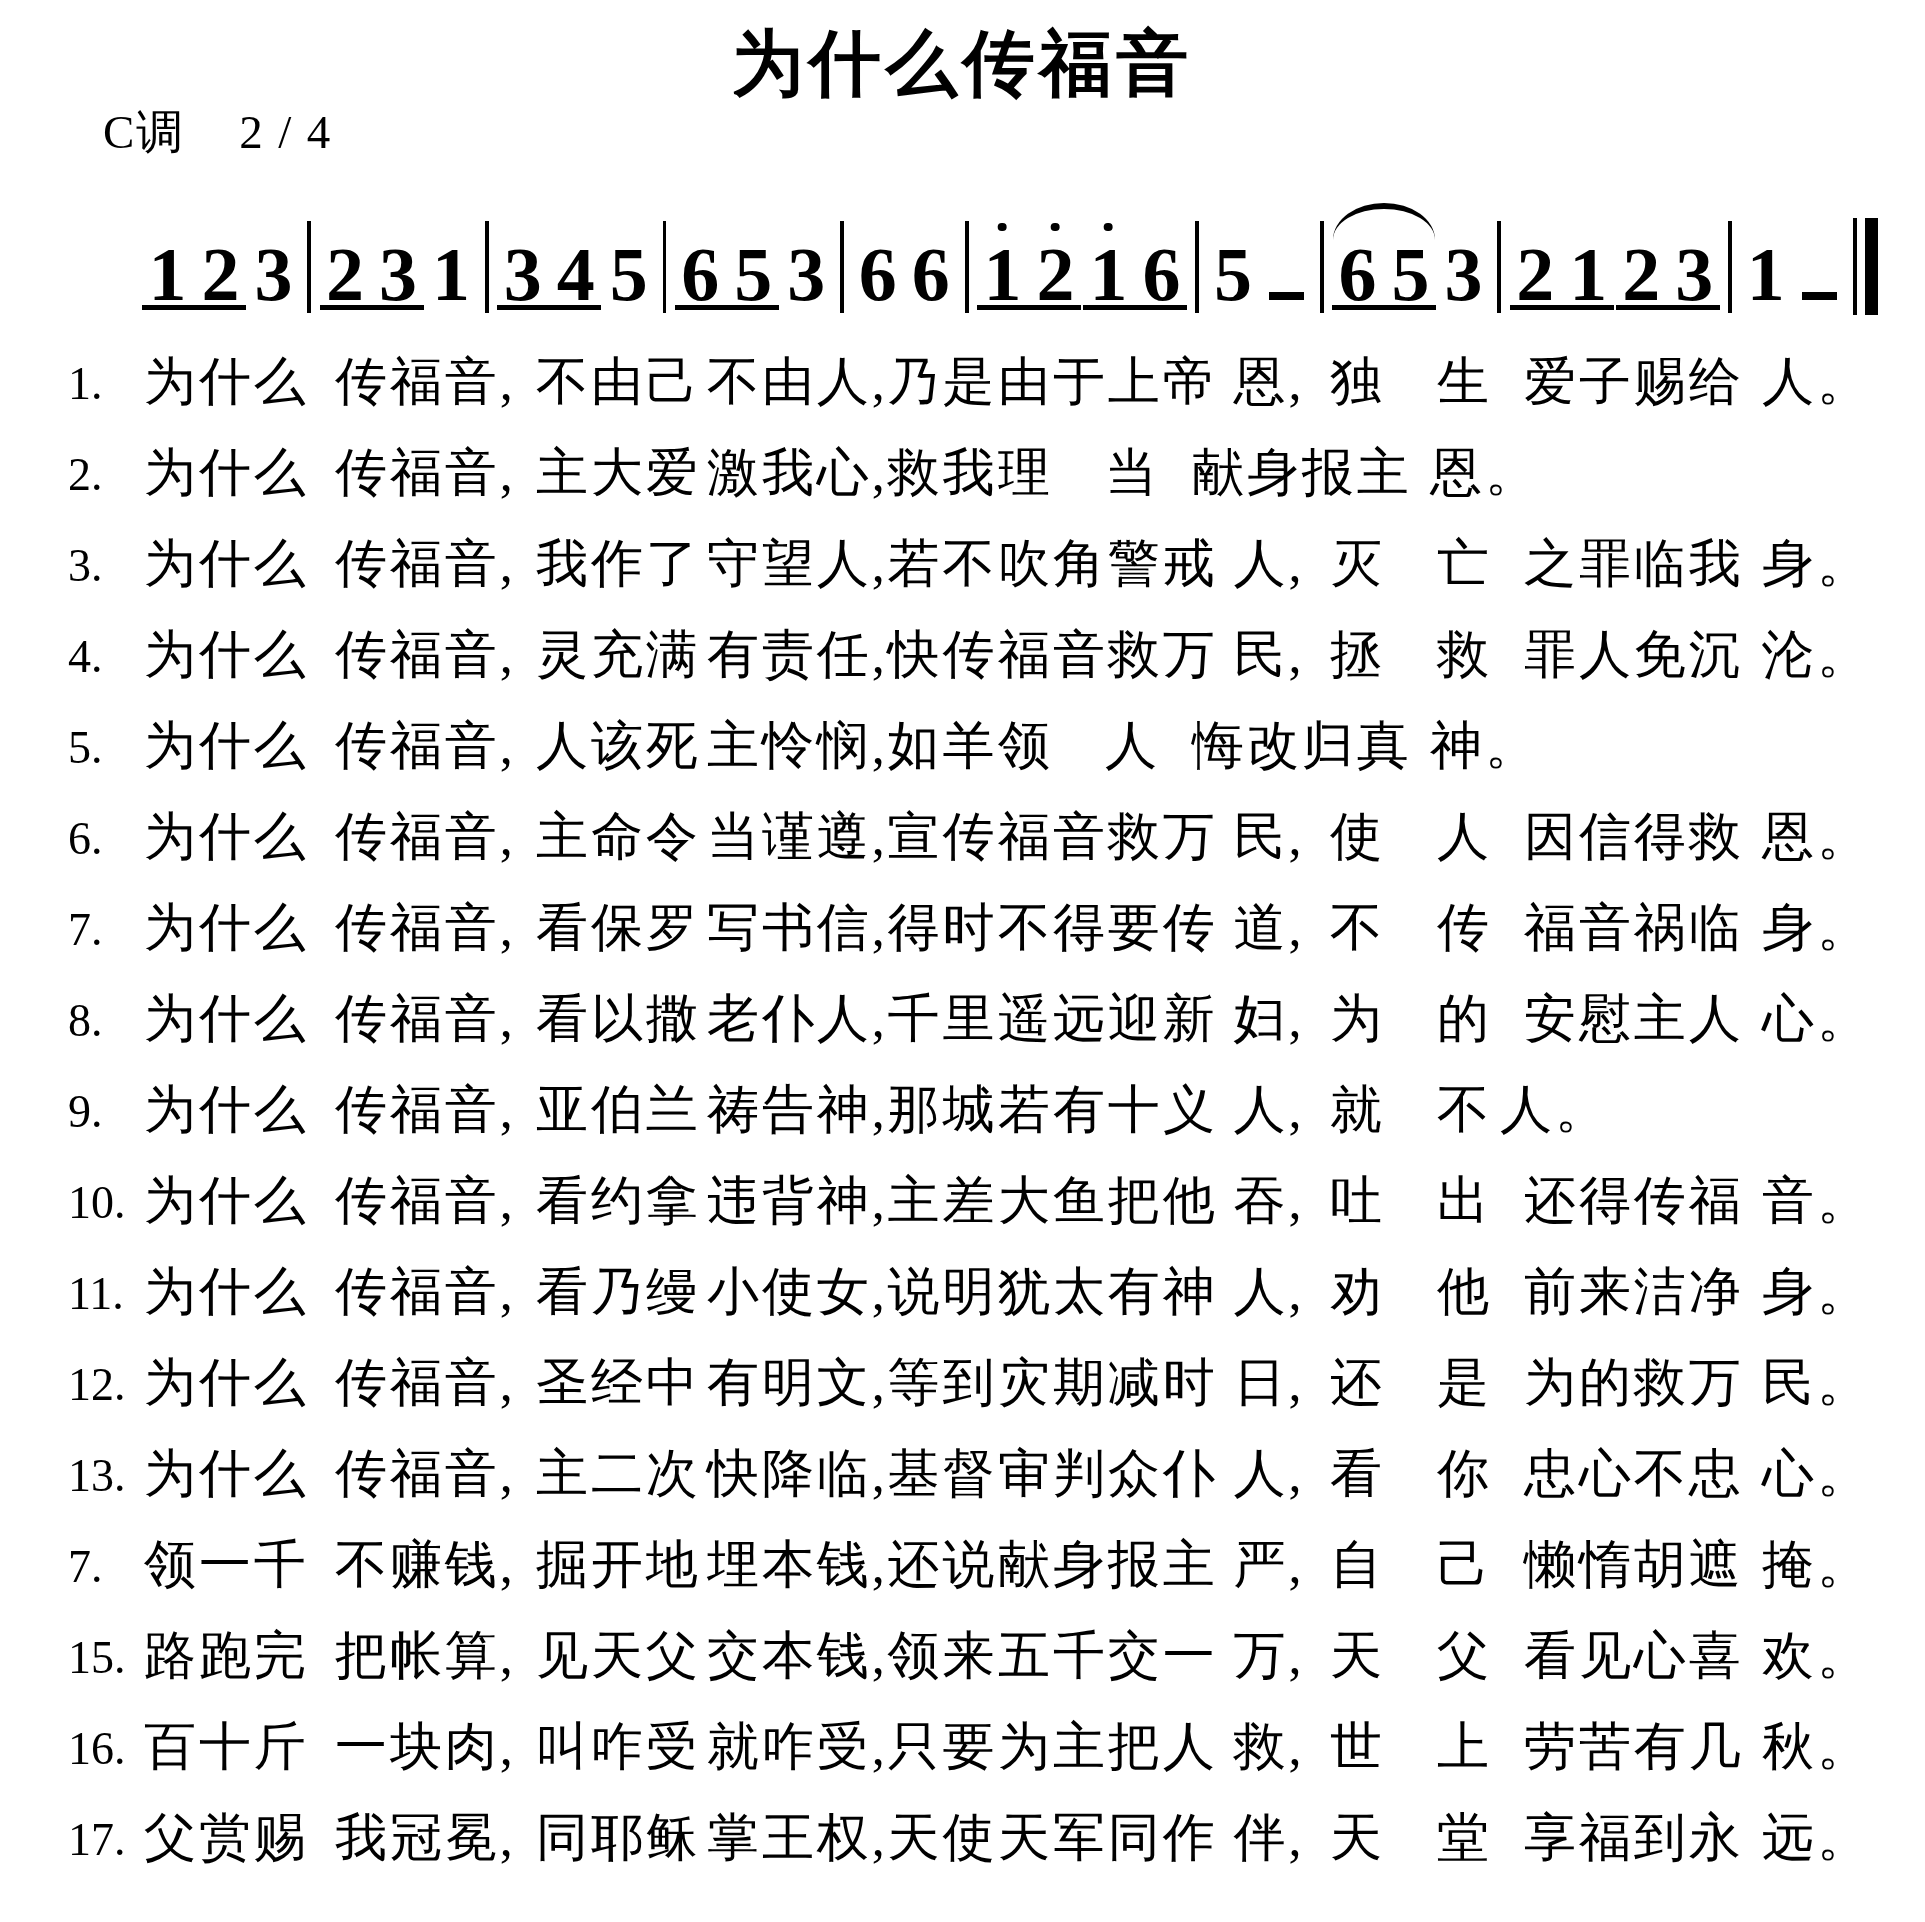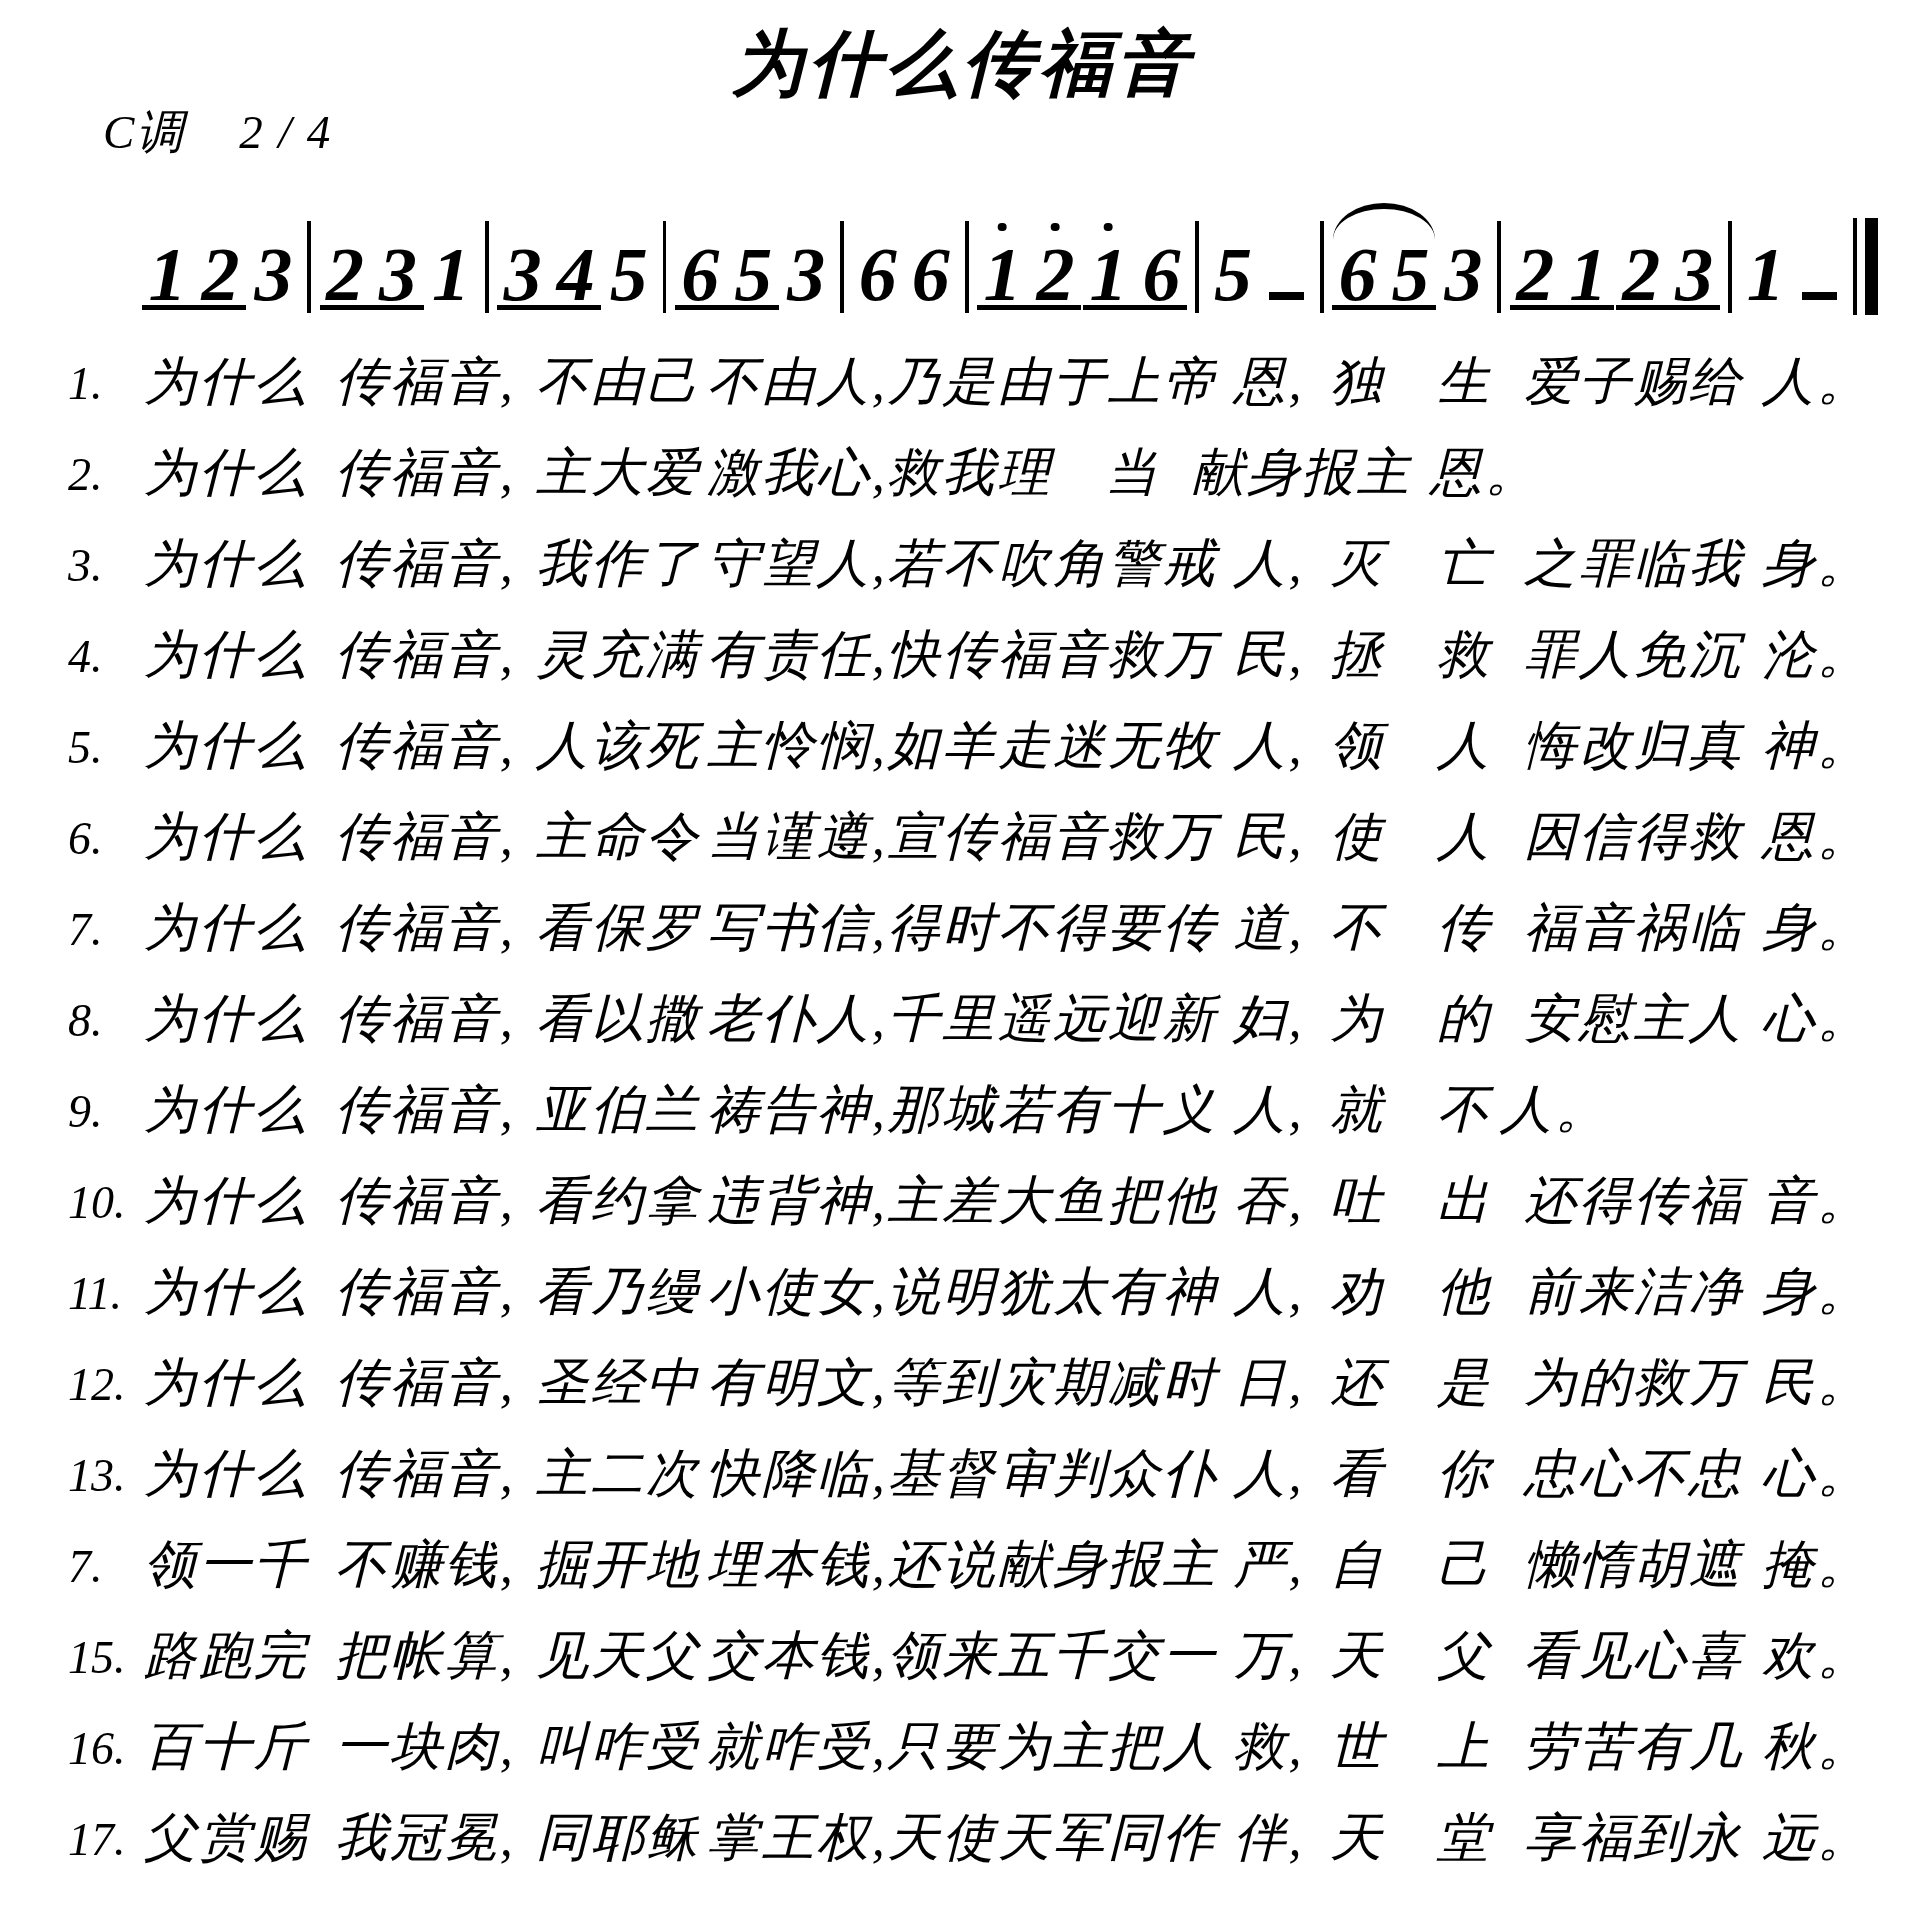--- a/index.html
+++ b/index.html
@@ -2,21 +2,20 @@
 <html><head>
 <meta charset="utf-8">
 <style>
   html,body{margin:0;padding:0;background:#fff;}
   .page{
     position:relative;
     width:1925px;height:1922px;
     background:#ffffff;color:#000;
     font-family:"Liberation Serif","DejaVu Serif",serif;
     overflow:hidden;
-    font-style:italic;
   }
   
   .title{
     position:absolute;top:15.5px;left:0;width:100%;
     text-align:center;
     font-family:"DejaVu Sans","Liberation Sans",sans-serif;
     font-weight:bold;font-size:72px;letter-spacing:4.9px;
   }
   .keysig{
     position:absolute;top:101px;left:103px;
@@ -230,21 +229,20 @@
         <span class="vc c6">救</span>
         <span class="vc c7">罪人免沉</span>
         <span class="vc c8">沦。</span>
       </div>
       <div class="verse-row">
         <span class="vnum">5.</span>
         <span class="vc c0">为什么</span>
         <span class="vc c1">传福音,</span>
         <span class="vc c2">人该死</span>
         <span class="vc c3">主怜悯,如羊</span>
-        <span class="vc c4">走迷无牧 人,</span>
         <span class="vc c5">领</span>
         <span class="vc c6">人</span>
         <span class="vc c7">悔改归真</span>
         <span class="vc c8">神。</span>
       </div>
       <div class="verse-row">
         <span class="vnum">6.</span>
         <span class="vc c0">为什么</span>
         <span class="vc c1">传福音,</span>
         <span class="vc c2">主命令</span>

